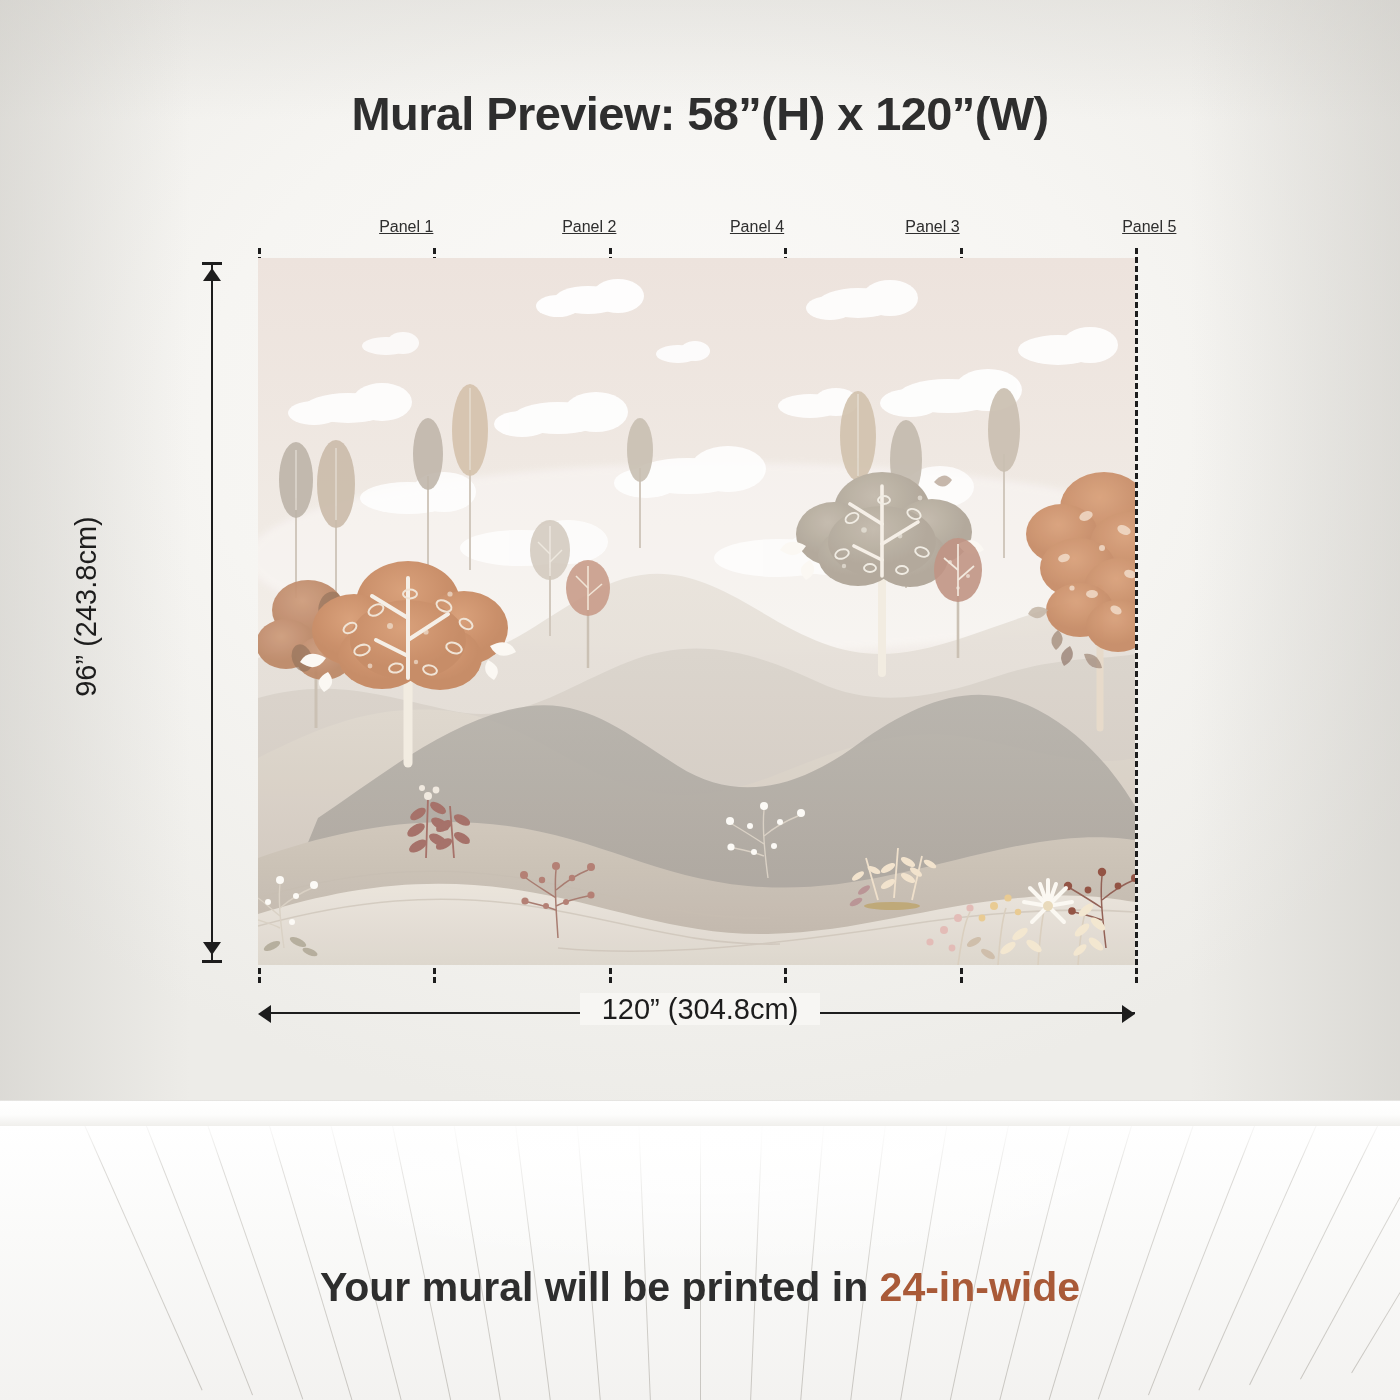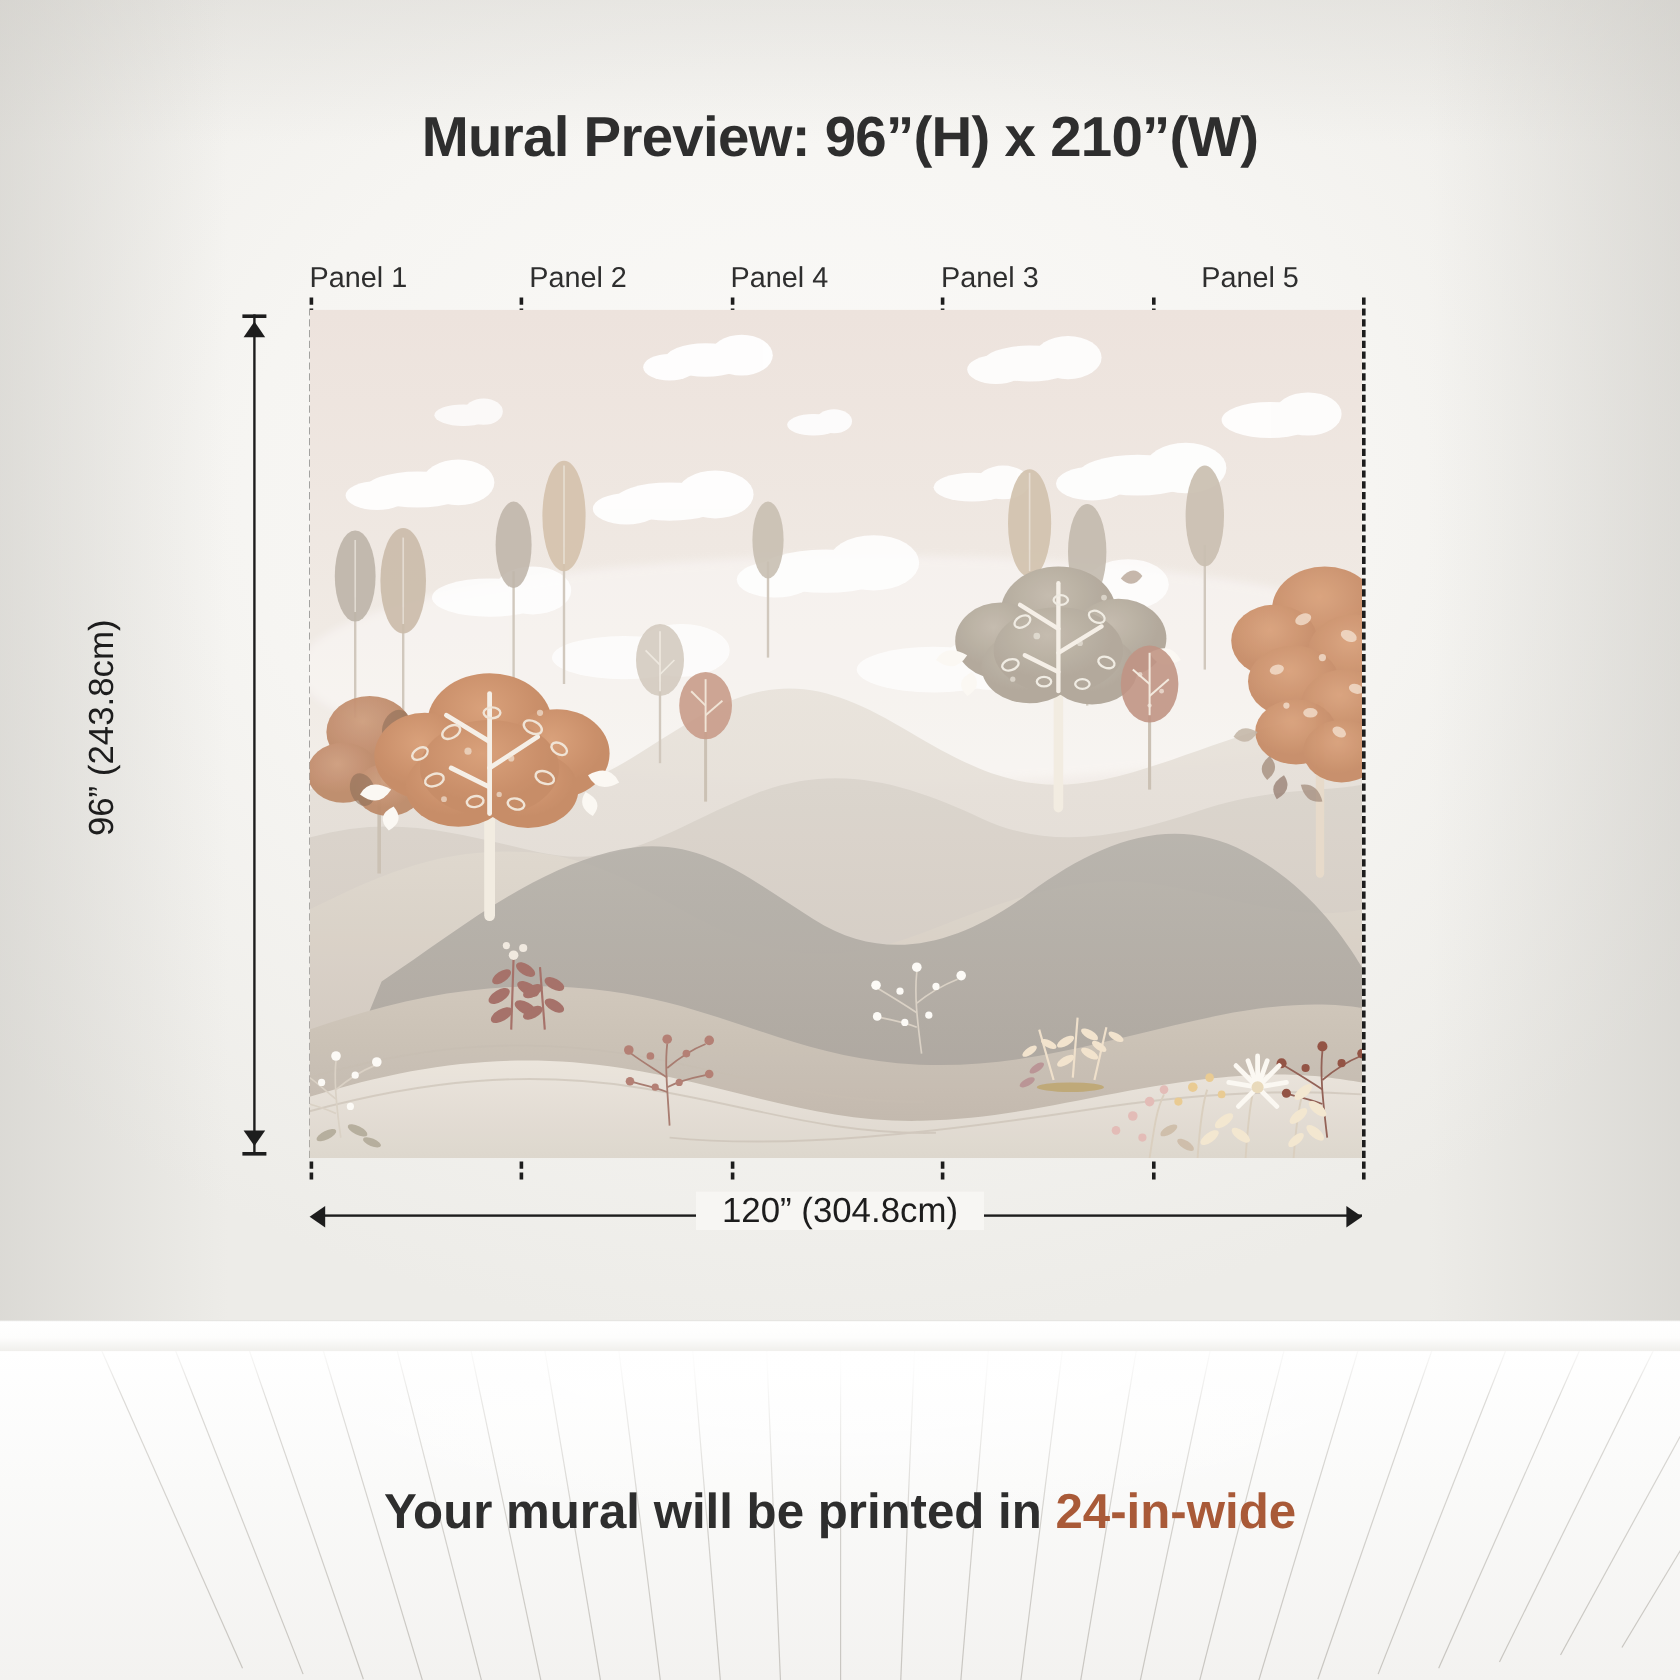--- a/index.html
+++ b/index.html
@@ -51,22 +51,22 @@
     font-size:47px; font-weight:700; color:#2E2E2E; letter-spacing:-.6px;
   }
 
   
   #mural-wrap { position:absolute; left:258px; top:258px; width:877px; height:707px; }
   #mural { position:absolute; inset:0; overflow:hidden; }
   #mural svg { display:block; width:877px; height:707px; }
 
   
   .panel-label {
-    position:absolute; top:218px; font-size:24px; color:#2E2E2E; font-weight:400;
-    text-align:left; width:176px;
+    position:absolute; top:218px; font-size:16px; color:#2E2E2E; font-weight:400;
+    text-align:right; width:176px;text-decoration:underline;
   }
   .guide {
     position:absolute; top:248px; width:0; height:735px;
     border-left:3px dashed #1D1D1D;
   }
 
   
   .vline { position:absolute; left:211px; top:262px; width:2px; height:700px; background:#1D1D1D; }
   .vcap  { position:absolute; left:202px; width:20px; height:3px; background:#1D1D1D; }
   .varrow{ position:absolute; left:203px; width:0; height:0;
@@ -81,21 +81,21 @@
   .harrow{ position:absolute; top:1005px; width:0; height:0;
            border-top:9px solid transparent; border-bottom:9px solid transparent; }
   .hlabel {
     position:absolute; left:0; top:993px; width:1400px; text-align:center;
     font-size:29px; color:#1D1D1D;
   }
   .hlabel span { background:#F7F6F3; padding:0 22px; }
 
   
   .caption {
-    position:absolute; left:90px; top:1232px; width:1220px; text-align:center;
+    position:absolute; left:90px; top:1260px; width:1220px; text-align:center;
     font-size:41px; font-weight:700; color:#2E2E2E; line-height:1.32;
   }
   .caption .accent { color:#A95A38; }
 </style>
 </head>
 <body>
 
 <div id="room">
 
   <div class="wall"></div>
@@ -129,21 +129,21 @@
         <div class="plank" style="left: 1258px; transform: rotate(21.5229deg);"></div>
         <div class="plank" style="left: 1320px; transform: rotate(23.9143deg);"></div>
         <div class="plank" style="left: 1382px; transform: rotate(26.3057deg);"></div>
         <div class="plank" style="left: 1444px; transform: rotate(28.6971deg);"></div>
         <div class="plank" style="left: 1506px; transform: rotate(31.0886deg);"></div>
       </div>
     <div class="floor-sheen"></div>
   </div>
 </div>
 
-<div class="title">Mural Preview: 96”(H) x 210”(W)</div>
+<div class="title">Mural Preview: 58”(H) x 120”(W)</div>
 
 <div id="panel-labels">
     <div class="panel-label" style="left: 258px; width: 175.4px;">Panel 1</div>
     <div class="panel-label" style="left: 441px; width: 175.4px;">Panel 2</div>
     <div class="panel-label" style="left: 608.8px; width: 175.4px;">Panel 4</div>
     <div class="panel-label" style="left: 784.2px; width: 175.4px;">Panel 3</div>
     <div class="panel-label" style="left: 1001px; width: 175.4px;">Panel 5</div>
   </div>
 <div id="panel-guides">
     <div class="guide" style="left: 258px;"></div>

